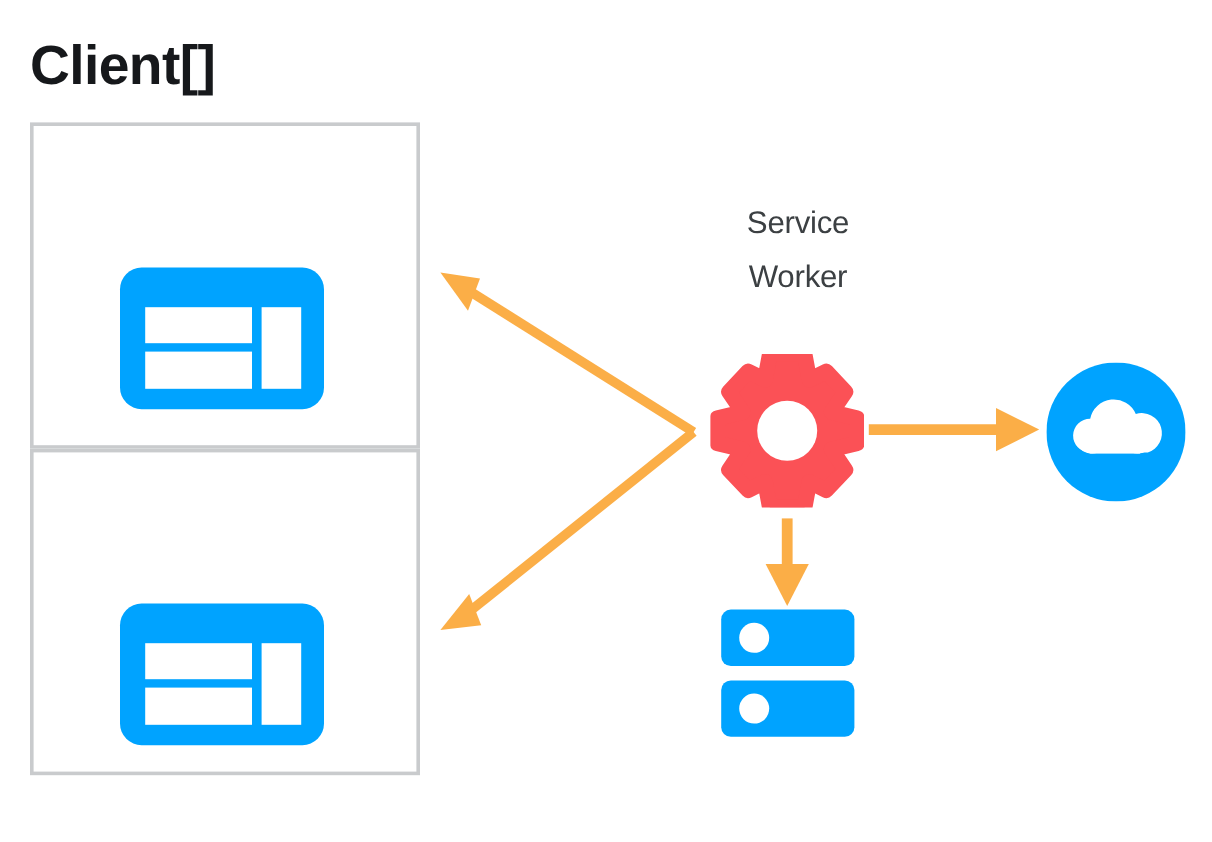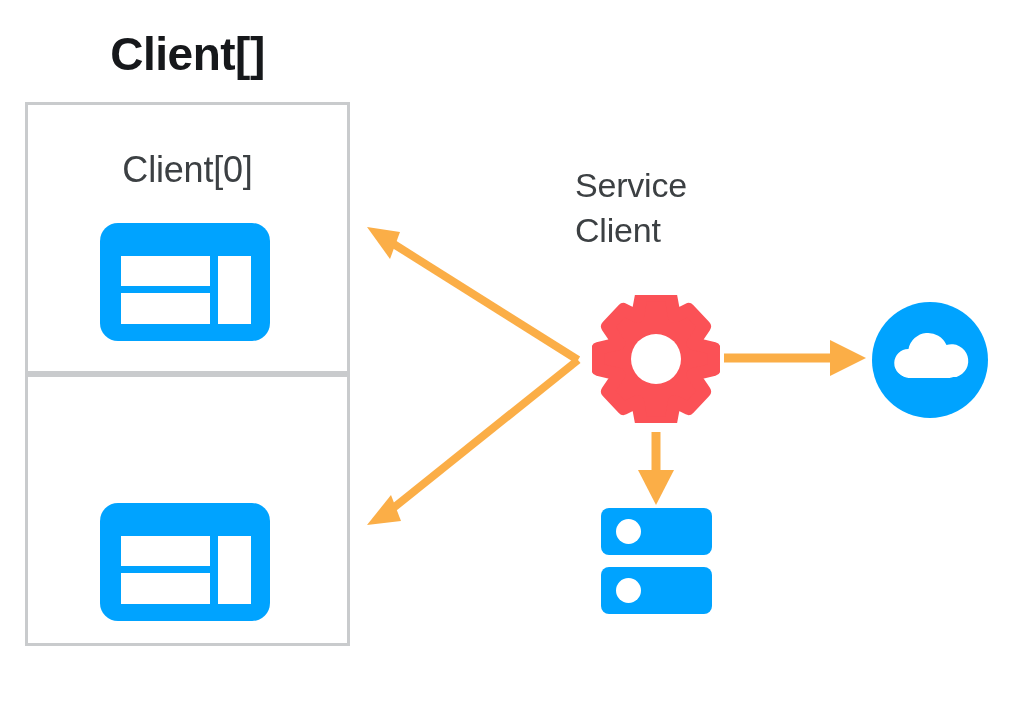--- a/index.html
+++ b/index.html
@@ -22,21 +22,21 @@
     width: 1010px;
     height: 702px;
   }
 
   
   .title-client-array {
     position: absolute;
     left: 25px;
     top: 26px;
     width: 325px;
-    text-align: center;
+    text-align: left;
     font-size: 46px;
     line-height: 56px;
     font-weight: 700;
     color: #16181b;
     letter-spacing: -0.5px;
     white-space: nowrap;
   }
 
   .client-label {
     position: absolute;
@@ -50,22 +50,22 @@
     white-space: nowrap;
   }
   .client-label.l0 { left: 25px; top: 148px; }
   .client-label.l1 { left: 25px; top: 428px; }
 
   .sw-label {
     position: absolute;
     left: 575px;
     top: 163px;
     width: 180px;
-    text-align: left;
-    font-size: 34px;
+    text-align: center;
+    font-size: 26px;
     line-height: 45px;
     font-weight: 400;
     color: #3c4043;
     letter-spacing: -0.2px;
   }
 
   
   .client-box {
     position: absolute;
     left: 25px;
@@ -152,37 +152,36 @@
   }
 </style>
 </head>
 <body>
 
 <div id="stage">
 
   <div class="title-client-array">Client[]</div>
 
   <div class="client-box box0"></div>
-  <div class="client-label l0">Client[0]</div>
   <div class="browser-icon b0">
     <span class="pane top-left"></span>
     <span class="pane bottom-left"></span>
     <span class="pane right"></span>
   </div>
 
   <div class="client-box box1"></div>
   <div class="browser-icon b1">
     <span class="pane top-left"></span>
     <span class="pane bottom-left"></span>
     <span class="pane right"></span>
   </div>
 
   <div class="sw-label">
     <div>Service</div>
-    <div>Client</div>
+    <div>Worker</div>
   </div>
 
   <div class="gear-icon">
     <svg viewBox="0 0 128 128" width="128" height="128" aria-hidden="true">
       <path fill="#FB5156" d="
         M64 0
         L78.5 0 L82.5 21.5
         L96.5 14.5 L112.5 31.5 L101 48.5
         L122 53.5 L122 74.5 L101 79.5
         L112.5 96.5 L96.5 113.5 L82.5 106.5

